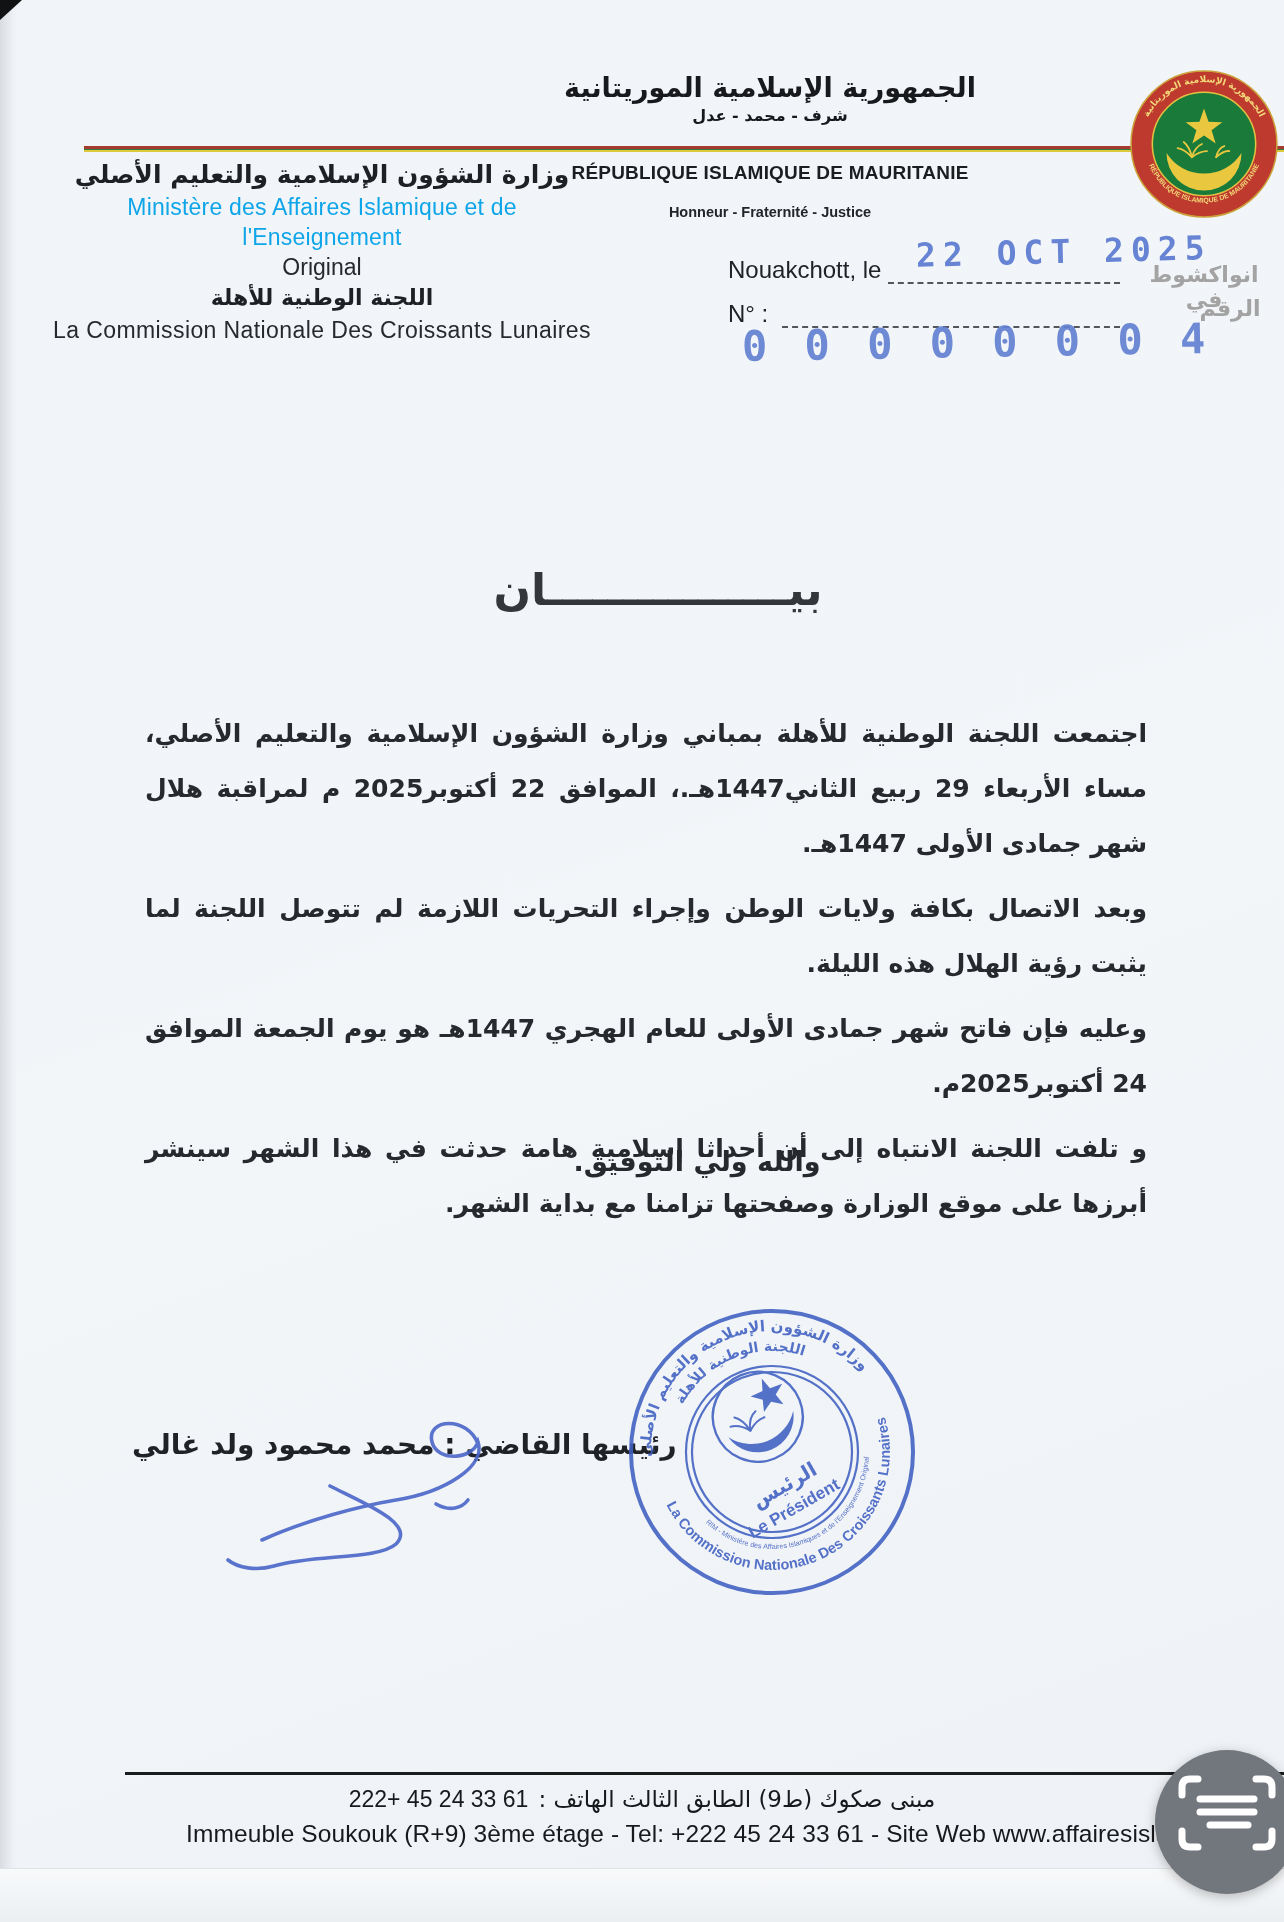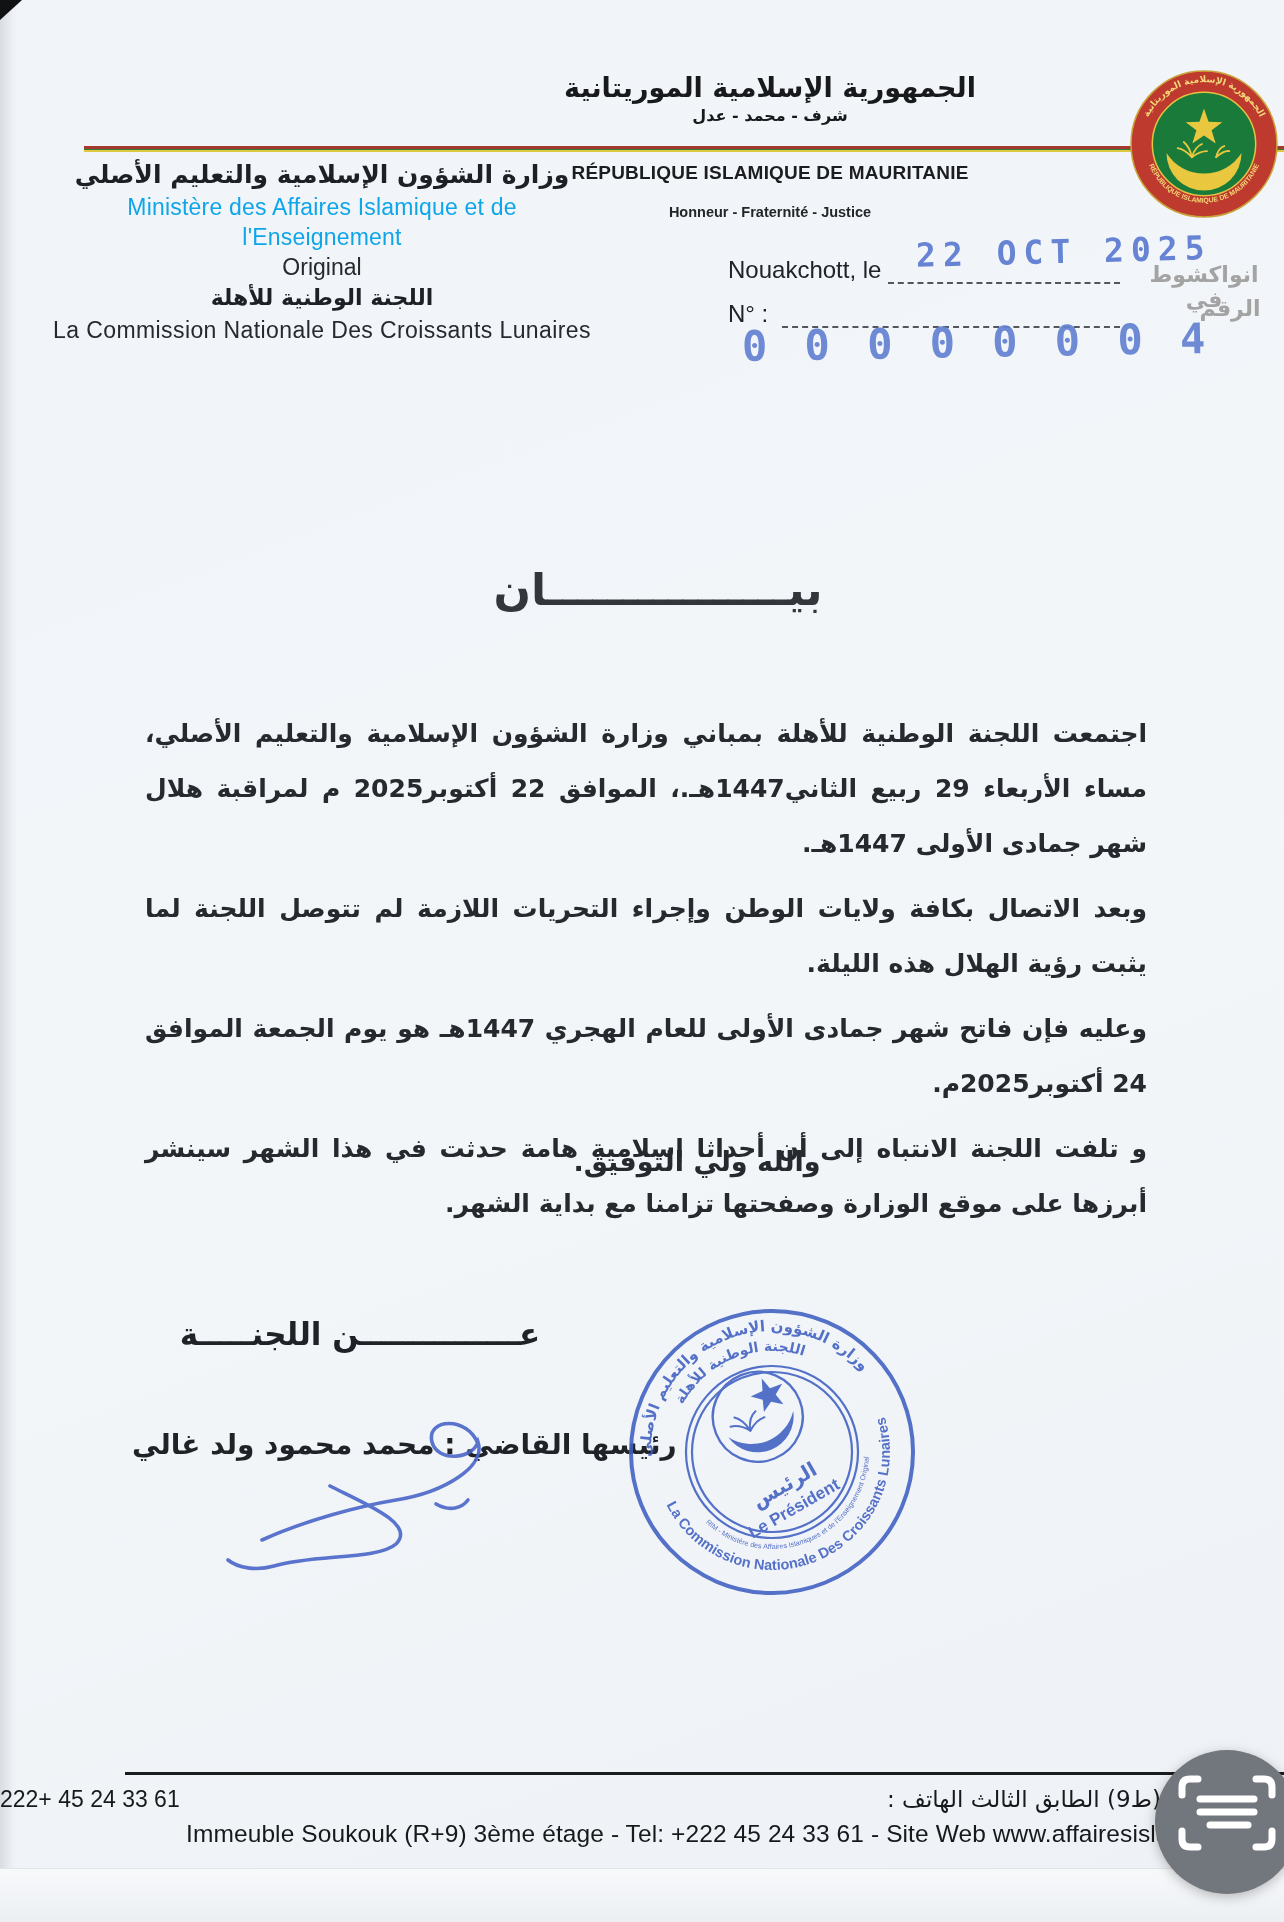--- a/index.html
+++ b/index.html
@@ -42,21 +42,21 @@
   .body-text{left:145px;top:706px;width:1002px;font-size:25px;font-weight:bold;color:#26292e;
              line-height:2.2;text-align:justify;}
   .body-text p{margin:0 0 10px 0;}
   .closing{left:0;right:0;top:1146px;text-align:center;transform:translateX(55px);
            font-size:27px;font-weight:bold;color:#26292e;}
   
   .on-behalf{left:150px;top:1316px;width:420px;text-align:center;font-size:31px;font-weight:bold;color:#1f2226;}
   .president{left:132px;top:1428px;font-size:28px;font-weight:bold;color:#1f2226;}
   
   .footer-rule{left:125px;right:0;top:1772px;height:3px;background:#1b1c1e;}
-  .footer-ar{left:0;right:0;top:1786px;display:flex;justify-content:space-between;gap:10px;
+  .footer-ar{left:0;right:0;top:1786px;display:flex;justify-content:center;gap:10px;
              font-size:23px;color:#17191c;align-items:baseline;}
   .footer-ar .phone{font-family:"Liberation Sans",sans-serif;direction:ltr;}
   .footer-fr{left:186px;top:1820px;font-size:24.5px;color:#17191c;white-space:nowrap;letter-spacing:.1px;}
   .corner{position:absolute;left:0;top:0;width:0;height:0;
           border-top:20px solid #101214;border-right:22px solid transparent;}
   .scan-fab{left:1152px;top:1747px;width:150px;height:150px;filter:drop-shadow(0 3px 6px rgba(0,0,0,.25));}
 </style>
 </head>
 <body>
 
@@ -125,21 +125,20 @@
   <div class="abs doc-title ar">بيــــــــــــــــان</div>
 
   <div class="abs body-text ar">
     <p>اجتمعت اللجنة الوطنية للأهلة بمباني وزارة الشؤون الإسلامية والتعليم الأصلي، مساء الأربعاء 29 ربيع الثاني1447هـ.، الموافق 22 أكتوبر2025 م لمراقبة هلال شهر جمادى الأولى 1447هـ.</p>
     <p>وبعد الاتصال بكافة ولايات الوطن وإجراء التحريات اللازمة لم تتوصل اللجنة لما يثبت رؤية الهلال هذه الليلة.</p>
     <p>وعليه فإن فاتح شهر جمادى الأولى للعام الهجري 1447هـ هو يوم الجمعة الموافق 24 أكتوبر2025م.</p>
     <p>و تلفت اللجنة الانتباه إلى أن أحداثا إسلامية هامة حدثت في هذا الشهر سينشر أبرزها على موقع الوزارة وصفحتها تزامنا مع بداية الشهر.</p>
   </div>
   <div class="abs closing ar">والله ولي التوفيق.</div>
 
-  <div class="abs on-behalf ar">عـــــــــــــــن اللجنـــــة</div>
   <div class="abs president ar">رئيسها القاضي : محمد محمود ولد غالي</div>
 
   <svg class="abs" style="left:210px;top:1408px;" width="320" height="170" viewBox="0 0 320 170">
     <g stroke="#4a66c8" stroke-width="3.6" fill="none" stroke-linecap="round" opacity=".9">
       <path d="M268 36 C258 8 216 10 222 34 C227 54 262 52 268 34 C276 58 236 84 186 92 C150 98 96 112 52 132"></path>
       <path d="M120 78 C156 96 206 116 186 136 C168 152 104 146 64 158 C46 163 28 160 18 152"></path>
       <path d="M226 96 C240 104 252 100 258 92"></path>
     </g>
   </svg>
 

